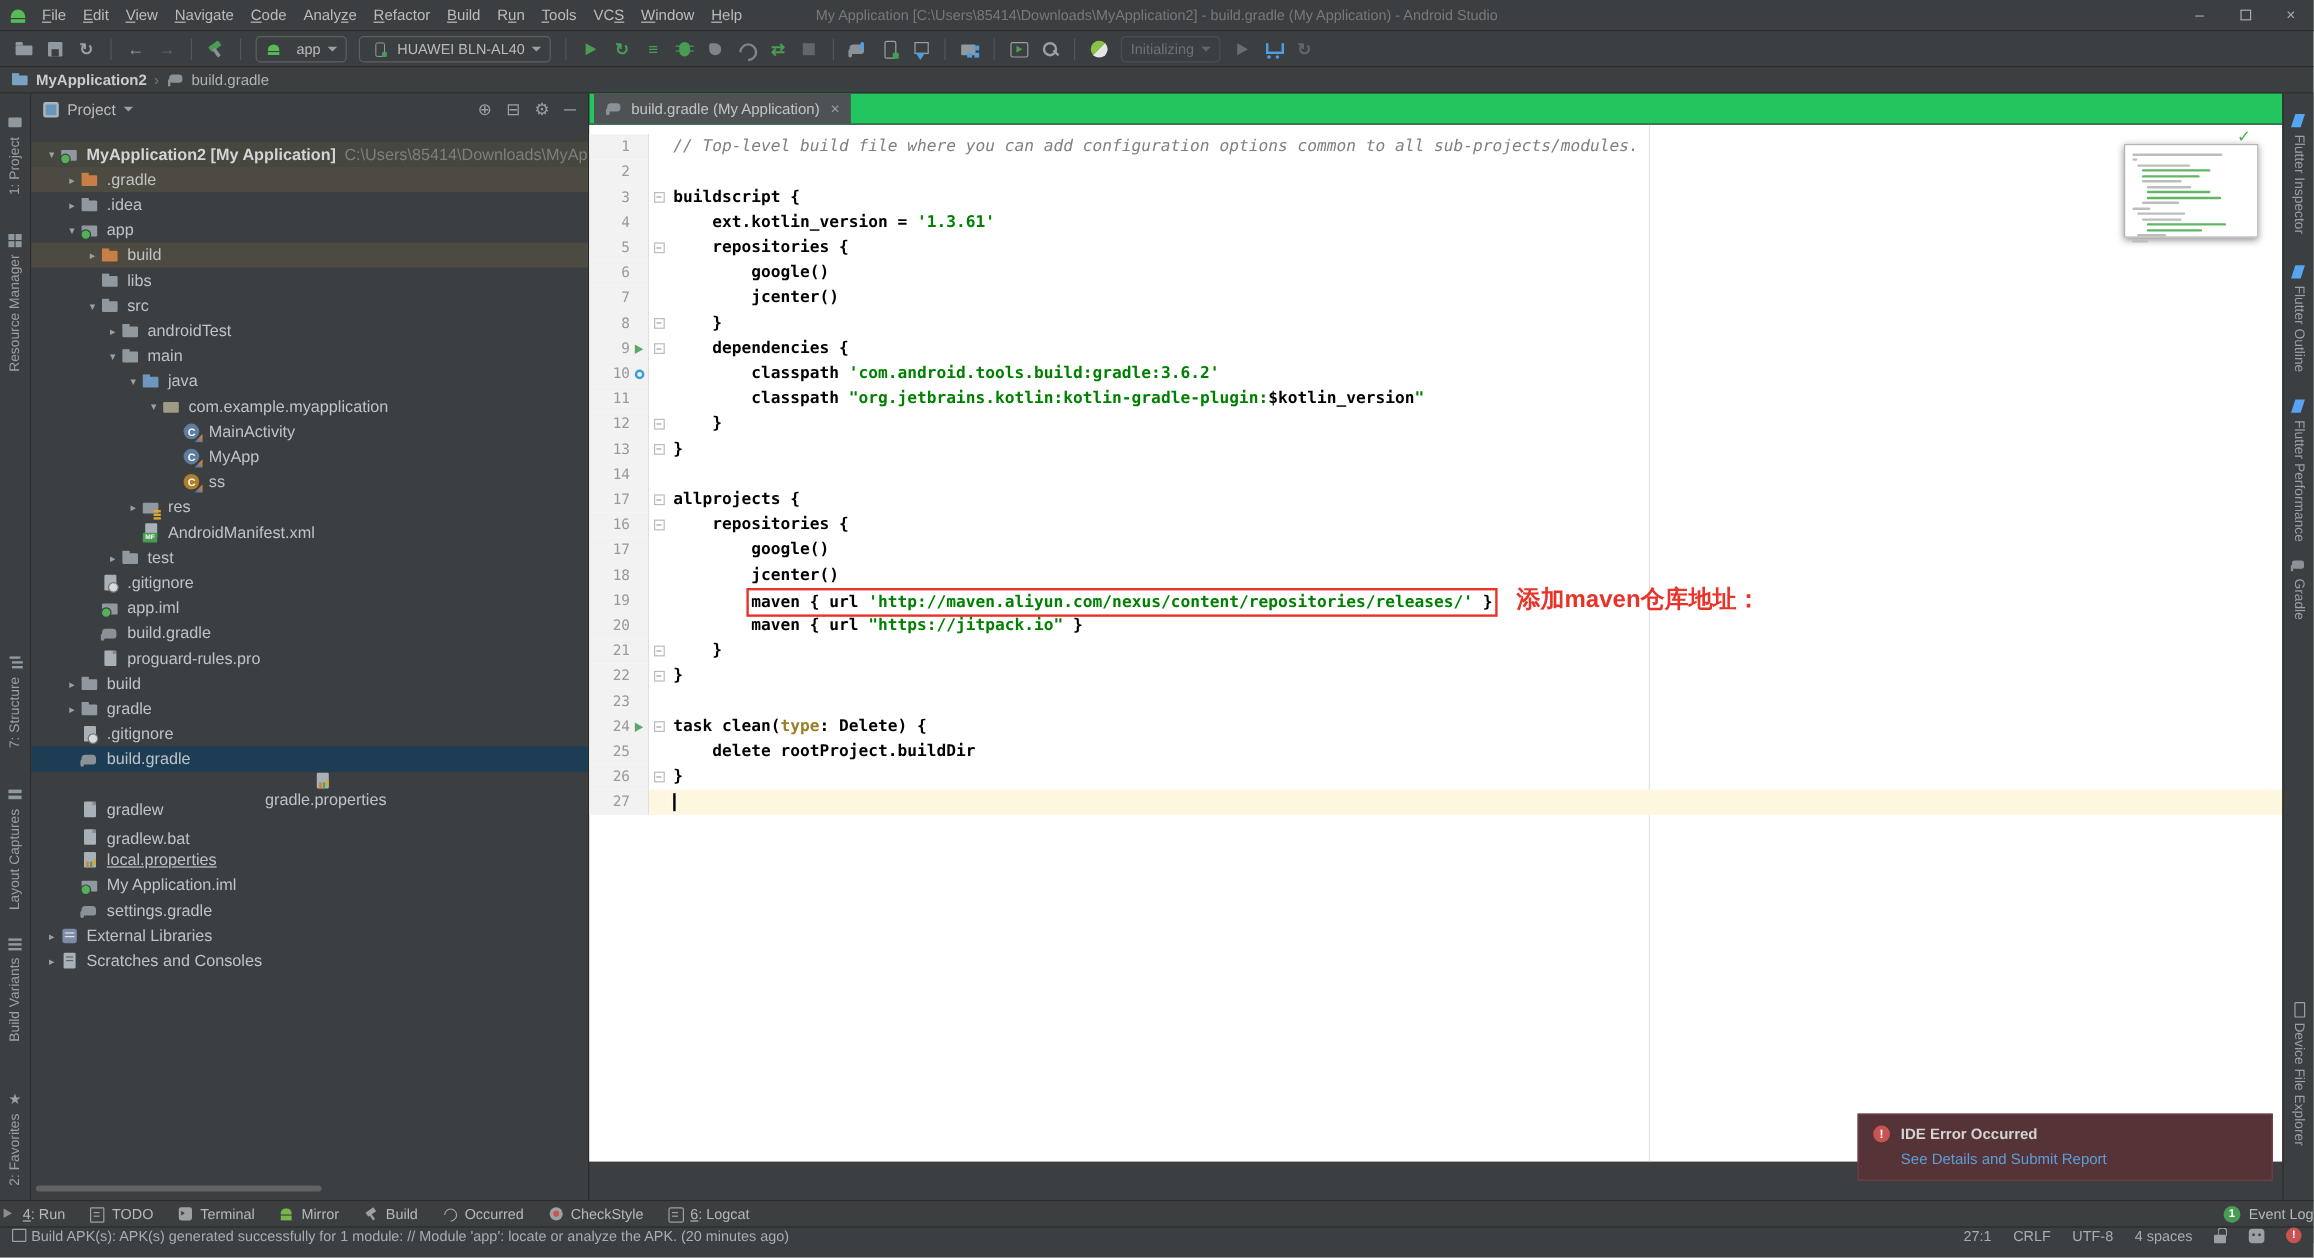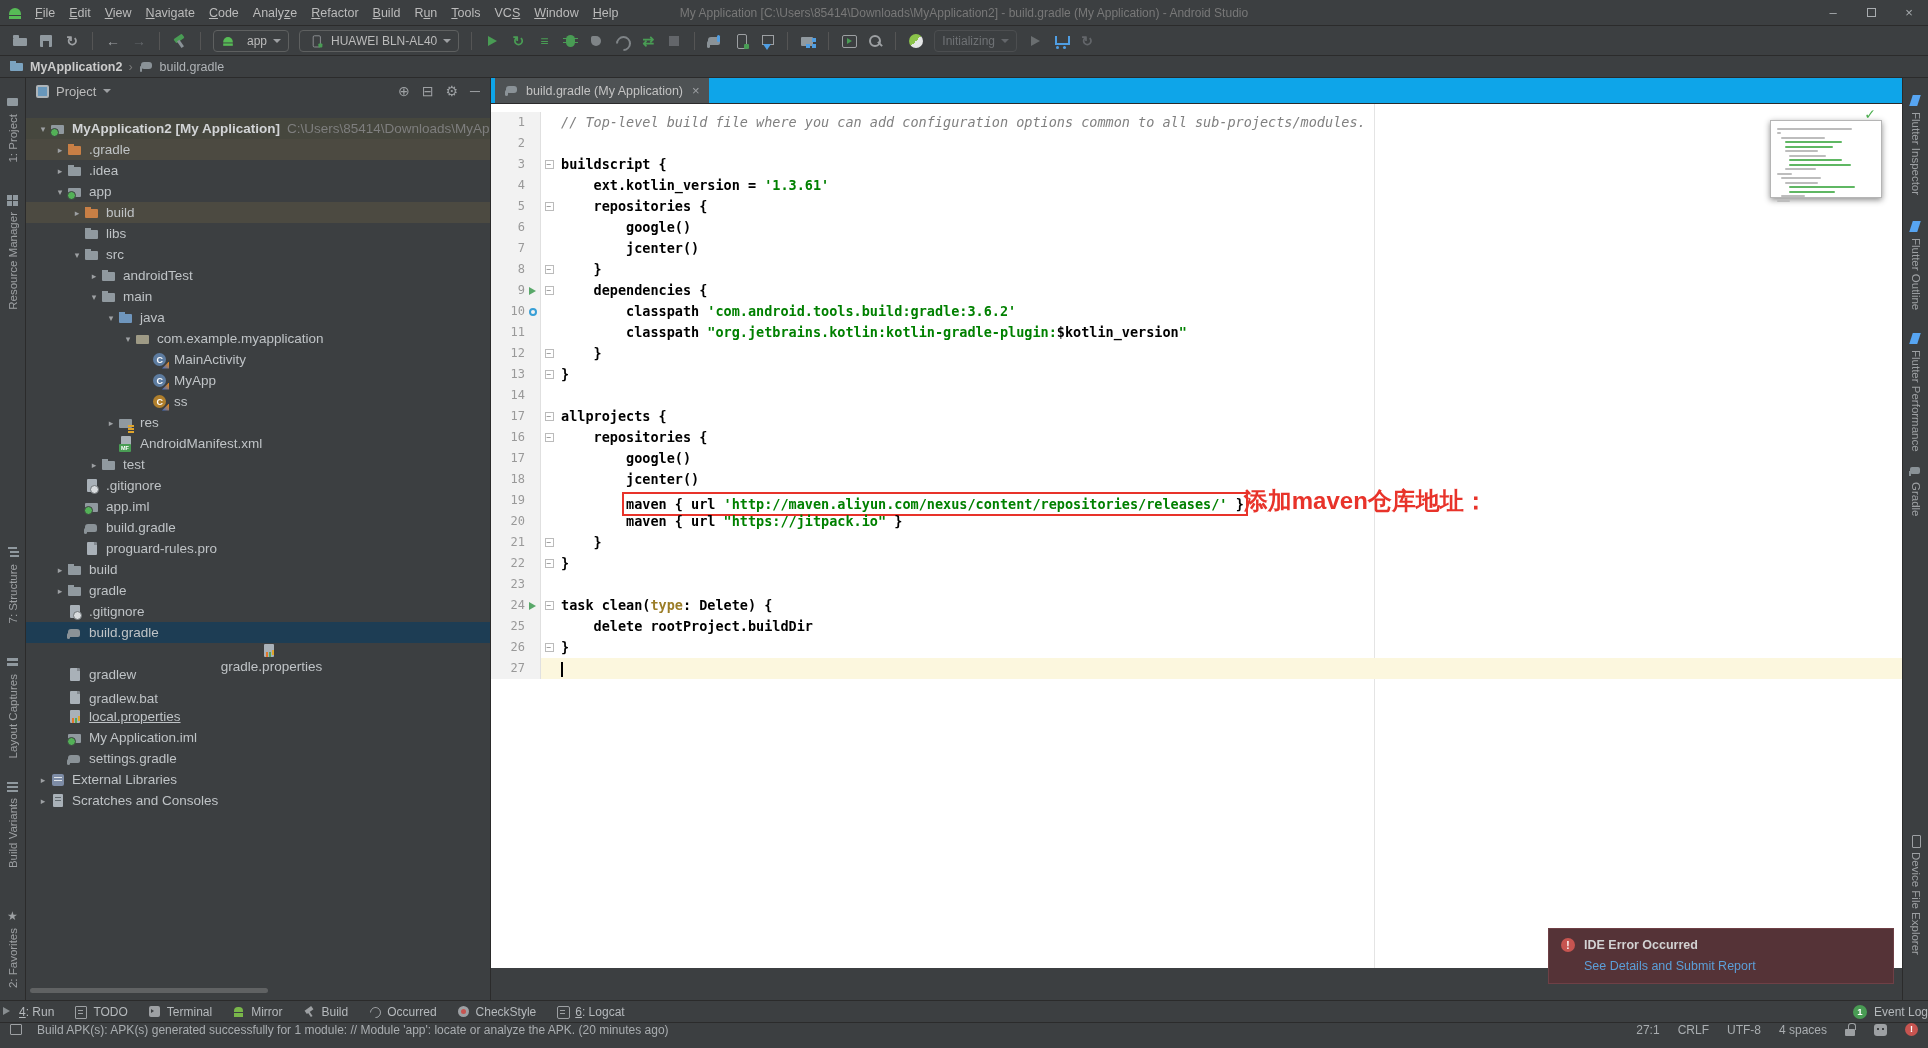--- a/index.html
+++ b/index.html
@@ -142,41 +142,41 @@
   .ti-props::after{left:5px;bottom:2px;width:2px;height:5px;background:#e0772c;box-shadow:3px 0 0 #53a557,6px -2px 0 #e0a52c}
   .ti-manifest::before{left:3px;top:0;width:10px;height:12px;background:#a9b1b8;border-radius:1px}
   .ti-manifest::after{left:1px;bottom:0;content:"MF";width:12px;height:8px;background:#499c54;color:#fff;font-size:5.5px;font-weight:bold;text-align:center;line-height:8px;border-radius:1px;font-family:"Liberation Sans",sans-serif}
   .ti-lib::before{left:2px;top:2px;width:12px;height:12px;background:#7d8ca6;border-radius:2px}
   .ti-lib::after{left:4px;top:5px;width:8px;height:1.5px;background:#dfe3e8;box-shadow:0 3px 0 #dfe3e8}
   .ti-scratch::before{left:3px;top:1px;width:10px;height:13px;background:#a9b1b8;border-radius:1px}
   .ti-scratch::after{left:5px;top:4px;width:6px;height:1.5px;background:#5f686d;box-shadow:0 3px 0 #5f686d}
 
   
   .editor-col{flex:1;display:flex;flex-direction:column;min-width:0}
-  .tabbar{height:26px;background:#0ea5e9;display:flex;align-items:flex-end;padding-left:4px;border-bottom:1px solid #2b2b2b}
+  .tabbar{height:26px;background:#22c55e;display:flex;align-items:flex-end;padding-left:4px;border-bottom:1px solid #2b2b2b}
   .tab{height:25px;background:#4e5254;display:flex;align-items:center;gap:7px;padding:0 9px;font-size:12.5px;color:#c3c3c3}
   .tab .close{color:#9da0a3;font-size:13px;margin-left:2px}
   .editor{position:relative;height:864px;background:#fff;overflow:hidden;font-family:"DejaVu Sans Mono",monospace;font-size:13.5px;font-weight:bold;color:#000}
   .guide{position:absolute;top:0;bottom:0;left:883px;width:1px;background:#e4e4e4}
   .lines{position:absolute;top:8px;left:0;right:0}
   .cl{display:flex;height:21px;line-height:21px}
   .num{width:50px;background:#f2f2f2;border-right:1px solid #e0e0e0;color:#999;font-size:12px;display:flex;align-items:center;font-weight:normal}
   .num .n{flex:1;text-align:right}
   .gslot{width:15px;display:flex;align-items:center;justify-content:center}
   .grun{width:0;height:0;border-top:4px solid transparent;border-bottom:4px solid transparent;border-left:7px solid #59a869}
   .gcirc{width:8px;height:8px;border:2px solid #389fd6;border-radius:50%}
   .foldc{width:16px;background:#fff;display:flex;align-items:center;justify-content:center}
   .fold{width:9px;height:9px;border:1px solid #bbb;background:#fff;color:#777;font-size:8px;line-height:7px;text-align:center;font-weight:normal}
   .codec{flex:1;padding-left:4px;white-space:pre}
   .cl.hl .foldc,.cl.hl .codec{background:#fcf7de}
   .s{color:#008000}
   .c{color:#808080;font-style:italic;font-weight:normal}
   .ty{color:#9b7d27}
   .redbox{outline:2.5px solid #e8332a;outline-offset:2px}
-  .annot{font-family:"Liberation Sans","DejaVu Sans",sans-serif;color:#e8332a;font-weight:bold;font-size:24px;}
+  .annot{font-family:"Liberation Sans","DejaVu Sans",sans-serif;color:#e8332a;font-weight:bold;font-size:20px;margin-left:20px}
   .caret-bar{display:inline-block;width:1.5px;height:15px;background:#000;vertical-align:middle;margin-right:-1.5px}
   .insp-check{position:absolute;top:2px;right:26px;color:#4db050;font-size:14px;font-family:"DejaVu Sans",sans-serif}
   .thumb{position:absolute;top:16px;right:20px;width:112px;height:78px;background:#fff;border:1px solid #b5b5b5;box-shadow:0 2px 6px rgba(0,0,0,.45);padding-top:4px}
   .thumb .tr{height:2px;margin:2.5px 6px;border-radius:1px}
   .editor-gap{flex:1;background:#3c3f41}
 
   
   .bottombar{height:22px;display:flex;align-items:center;background:#3c3f41;border-top:1px solid #2b2b2b;padding:0 0;gap:20px;font-size:12px;color:#b5b9bc}
   .bitem{display:flex;align-items:center;gap:6px}
   .bic{width:13px;height:13px;position:relative;display:inline-block;flex:none}
@@ -191,21 +191,21 @@
   .bic-hammer::before{left:2px;top:3px;width:8px;height:4px;background:#9da0a3;transform:rotate(-35deg)}
   .bic-hammer::after{left:6px;top:6px;width:2px;height:6px;background:#9da0a3;transform:rotate(-35deg)}
   .bic-gauge::before{left:2px;top:2px;width:9px;height:9px;border:1.5px solid #9da0a3;border-radius:50%;border-bottom-color:transparent;transform:rotate(45deg)}
   .bic-cs::before{left:1px;top:1px;width:11px;height:11px;border-radius:50%;background:#9da0a3}
   .bic-cs::after{left:4px;top:4px;width:5px;height:5px;border-radius:50%;background:#c75450}
   .bic-logcat::before{left:1px;top:1px;width:11px;height:11px;border:1.5px solid #9da0a3;border-radius:2px}
   .bic-logcat::after{left:4px;top:4.5px;width:5px;height:1.5px;background:#9da0a3;box-shadow:0 3px 0 #9da0a3}
   .event-log{margin-left:auto;display:flex;align-items:center;gap:7px}
   .badge{width:14px;height:14px;border-radius:50%;background:#499c54;color:#fff;font-size:9.5px;display:flex;align-items:center;justify-content:center;font-weight:bold}
 
-  .statusbar{height:14px;display:flex;align-items:center;background:#3c3f41;border-top:1px solid #2b2b2b;padding:0 10px;font-size:12px;color:#a9adb0;gap:15px}
+  .statusbar{height:14px;display:flex;align-items:center;background:#3c3f41;border-top:1px solid #2b2b2b;padding:0 10px;font-size:12px;color:#a9adb0;gap:4px}
   .sb-ic{width:12px;height:11px;border:1.5px solid #9da0a3;border-radius:1px;position:relative;flex:none}
   .sb-right{margin-left:auto;display:flex;align-items:center;gap:18px}
   .ic-lock{width:11px;height:13px;position:relative}
   .ic-lock::before{content:"";position:absolute;left:3px;top:0;width:6px;height:6px;border:1.5px solid #9da0a3;border-bottom:none;border-radius:3px 3px 0 0}
   .ic-lock::after{content:"";position:absolute;left:0;bottom:0;width:10px;height:7px;background:#9da0a3;border-radius:1px}
   .ic-face{width:13px;height:12px;background:#9da0a3;border-radius:3px;position:relative}
   .ic-face::after{content:"";position:absolute;left:3px;top:4px;width:2px;height:2px;background:#3c3f41;box-shadow:5px 0 0 #3c3f41}
   .ic-errdot{width:13px;height:13px;border-radius:50%;background:#c75450;color:#fff;font-size:9px;font-weight:bold;text-align:center;line-height:13px}
 
   .taskbar{height:8px;background:linear-gradient(90deg,#141414 0%,#141414 11%,#63333a 15%,#5d3037 21%,#3a2c31 29%,#16393a 42%,#1d4345 70%,#1d4345 100%);position:relative;overflow:hidden}

